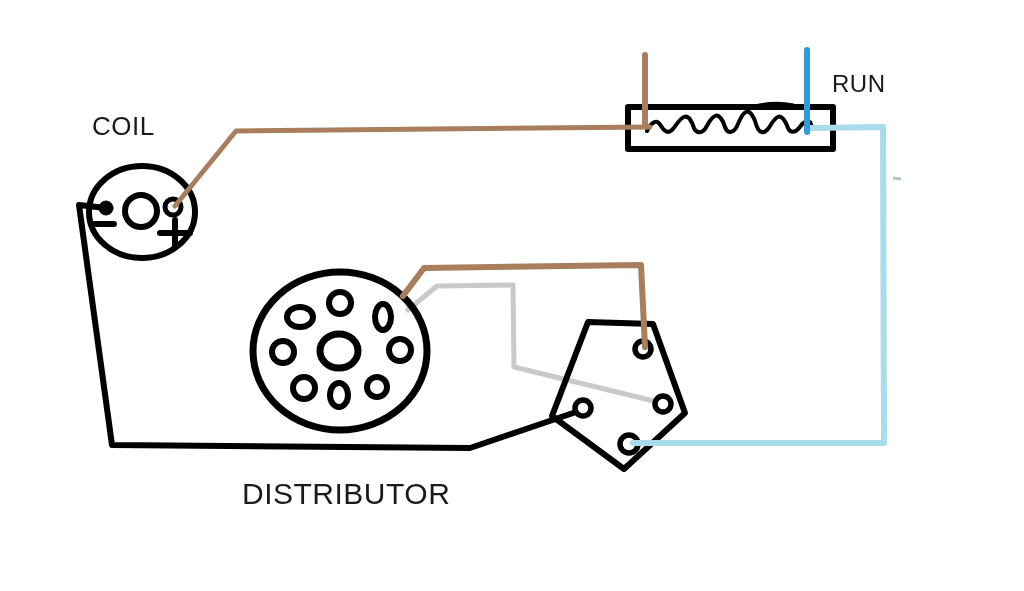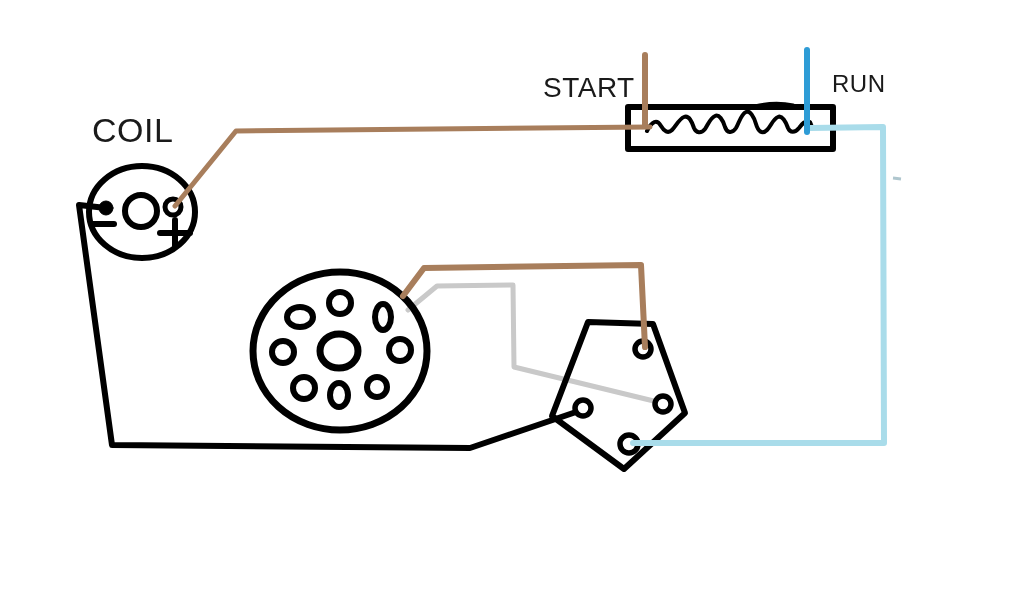--- a/index.html
+++ b/index.html
@@ -12,21 +12,21 @@
   }
   .stage{position:absolute;inset:0;width:1024px;height:591px;}
   svg{position:absolute;left:0;top:0;}
   .lbl{
     position:absolute;
     color:#1a1a1a;
     white-space:pre;
     letter-spacing:0.5px;
     user-select:none;
   }
-  .lbl-coil{left:92px;top:111px;font-size:34px;}
+  .lbl-coil{left:92px;top:111px;font-size:26px;}
   .lbl-start{left:543px;top:72px;font-size:28px;}
   .lbl-run{left:832px;top:70px;font-size:24px;}
   .lbl-distributor{left:242px;top:477px;font-size:30px;}
   .lbl-connector{left:555px;top:507px;font-size:30px;line-height:40px;}
 </style>
 </head>
 <body>
 
 <div class="stage">
 
@@ -106,23 +106,23 @@
 
     <g fill="none" stroke-linecap="round" stroke-linejoin="round" stroke="#A87E5C">
       <polyline points="175,206 236,131 650,127" stroke-width="5"></polyline>
       <line x1="645" y1="55" x2="645" y2="126" stroke-width="6"></line>
       <polyline points="403,296 424,268 641,265 645,347" stroke-width="6"></polyline>
     </g>
   </svg>
 
   <div class="lbl lbl-coil">COIL</div>
 
-  <div class="lbl lbl-start">START</div>
 
   <div class="lbl lbl-run">RUN</div>
 
+  <div class="lbl lbl-distributor">DISTRIBUTOR</div>
 
   <div class="lbl lbl-connector">
     <div>4 PIN CONNECTOR TO</div>
     
   </div>
 
 </div>
 
 </body></html>

